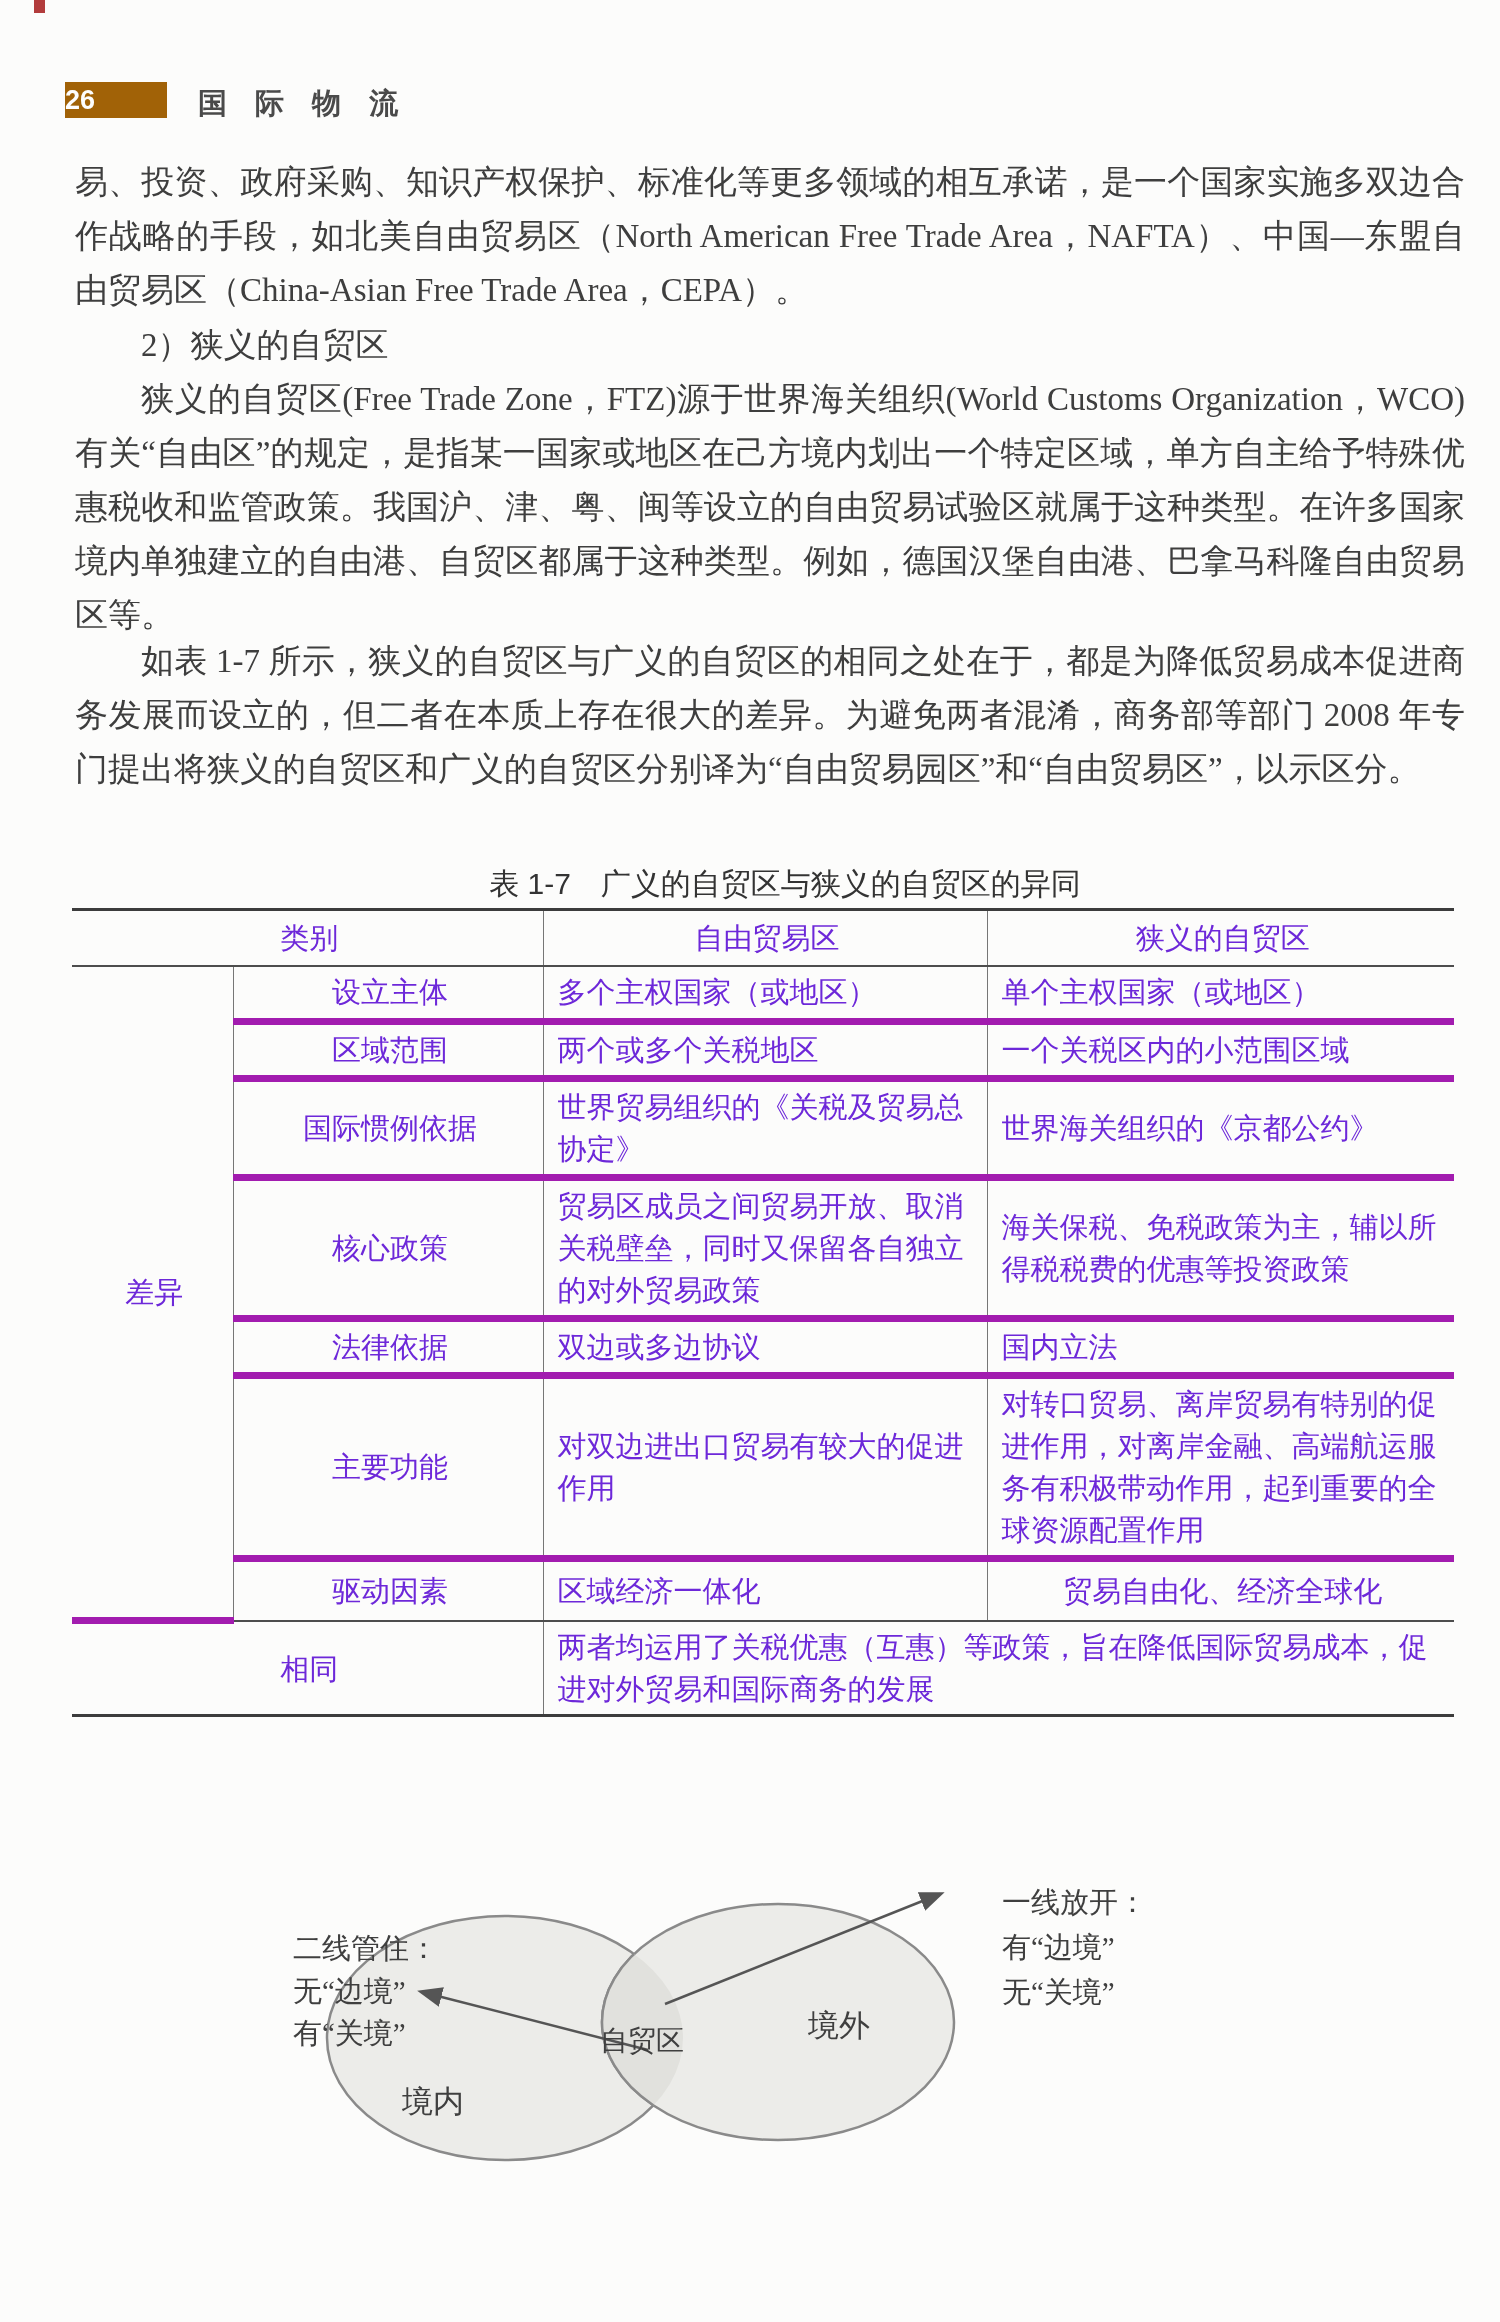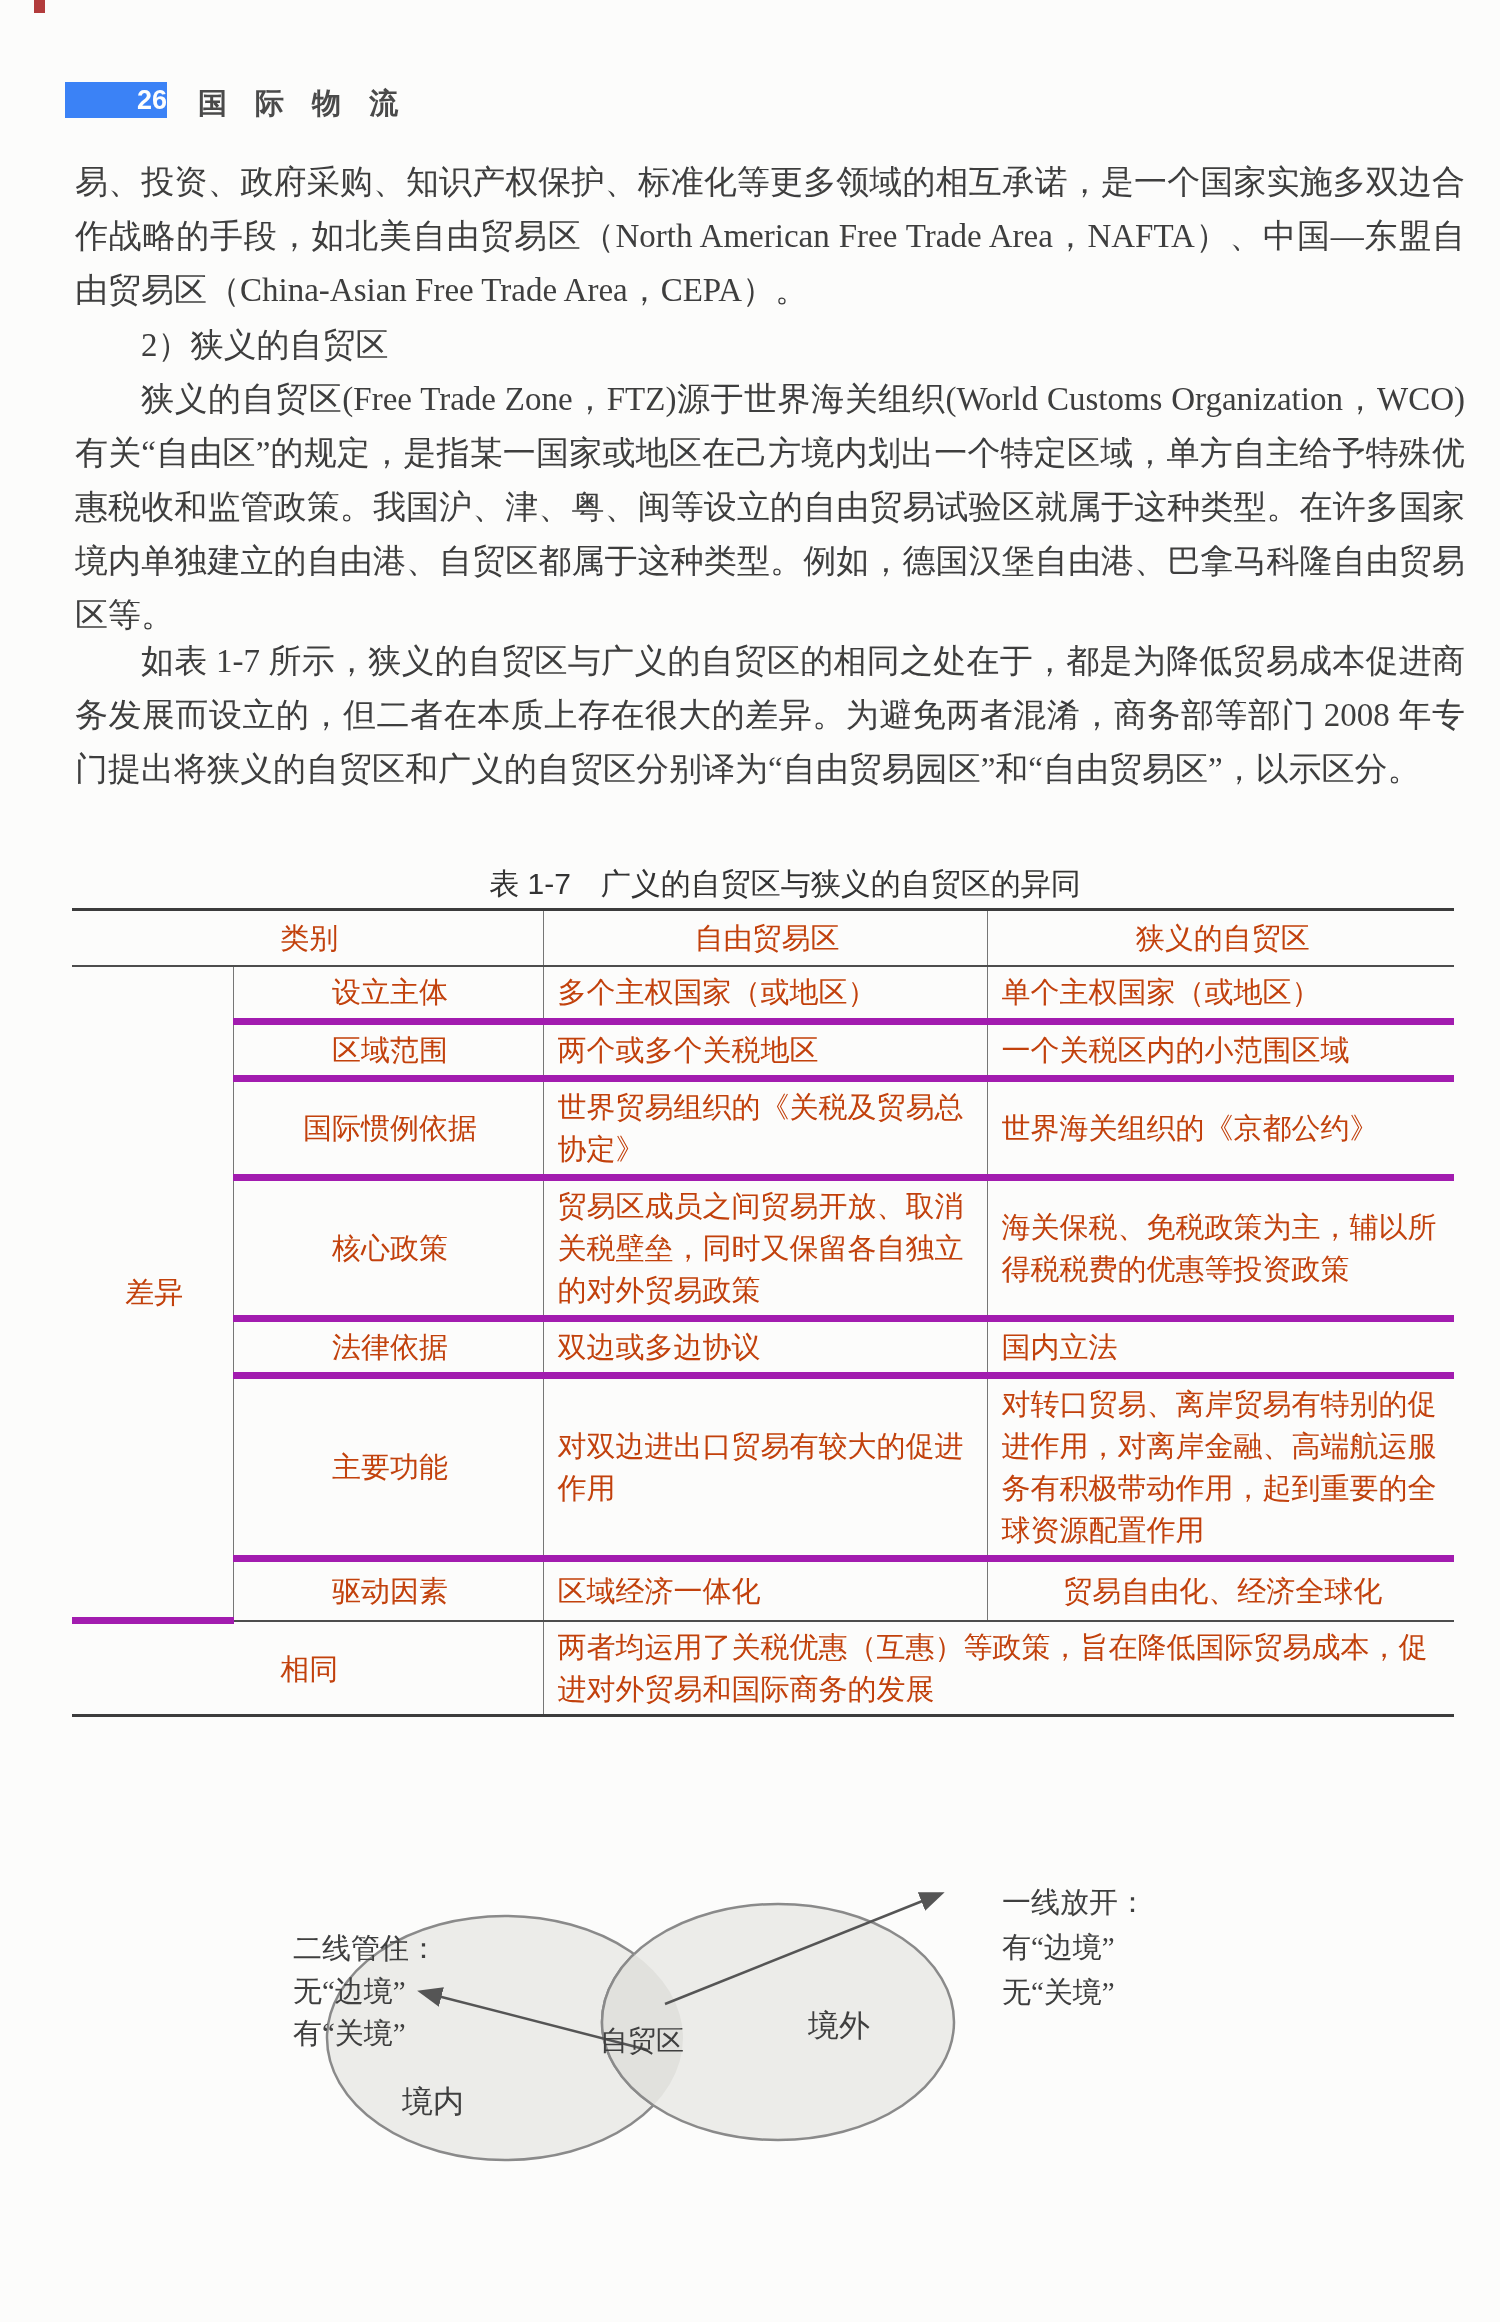--- a/index.html
+++ b/index.html
@@ -5,23 +5,23 @@
   html,body { margin:0; padding:0; background:#e8e8e6; }
   .page {
     position:relative; width:1500px; height:2322px; margin:0 auto;
     background:#fcfcfb; overflow:hidden;
     font-family:"Liberation Serif","DejaVu Serif",serif;
     color:#3e3e3e;
   }
   .red-tick { position:absolute; left:34px; top:0; width:11px; height:13px; background:#b23c3c; }
   .page-header { position:absolute; left:65px; top:80px; height:40px; }
   .page-num-box {
-    position:absolute; left:0; top:2px; width:102px; height:36px; background:#3b82f6;
+    position:absolute; left:0; top:2px; width:102px; height:36px; background:#a16207;
     color:#fdfdfd; font-family:"Liberation Sans","DejaVu Sans",sans-serif;
-    font-size:27px; font-weight:bold; text-align:right; line-height:36px;
+    font-size:27px; font-weight:bold; text-align:left; line-height:36px;
   }
   .book-title {
     position:absolute; left:133px; top:4px; white-space:nowrap;
     font-family:"Liberation Sans","DejaVu Sans",sans-serif;
     font-size:29px; font-weight:bold; color:#4a4a4a; letter-spacing:10px;
   }
   .para {
     position:absolute; left:58px; width:1390px;
     font-size:33px; line-height:54px; text-align:justify; color:#3e3e3e;margin-left:17px;
   }
@@ -33,21 +33,21 @@
   .p5 { top:1742px; line-height:58px; }
   .tbl-caption {
     position:absolute; left:0; top:864px; width:1500px; text-align:center;
     font-family:"Liberation Sans","DejaVu Sans",sans-serif;
     font-size:30px; font-weight:normal; color:#333;margin-left:35px;
   }
   table.cmp {
     position:absolute; left:72px; top:908px; width:1382px;
     border-collapse:collapse; table-layout:fixed;
     border-top:3px solid #3c3c3c; border-bottom:3px solid #3c3c3c;
-    font-size:29px; color:#c2410c; line-height:42px;
+    font-size:29px; color:#6d28d9; line-height:42px;
   }
   table.cmp td, table.cmp th {
     font-weight:normal; vertical-align:middle; padding:4px 10px 4px 14px;
     border-bottom:7px solid #a21caf;
   }
   td.ctr, th.ctr { text-align:center; padding-left:10px; }
   .v { border-right:1px solid #767676; }
   tr.hdr th { border-bottom:2px solid #4d4d4d; }
   tr.pre-same td { border-bottom:2px solid #4d4d4d; }
   tr.same td { border-bottom:0; }

